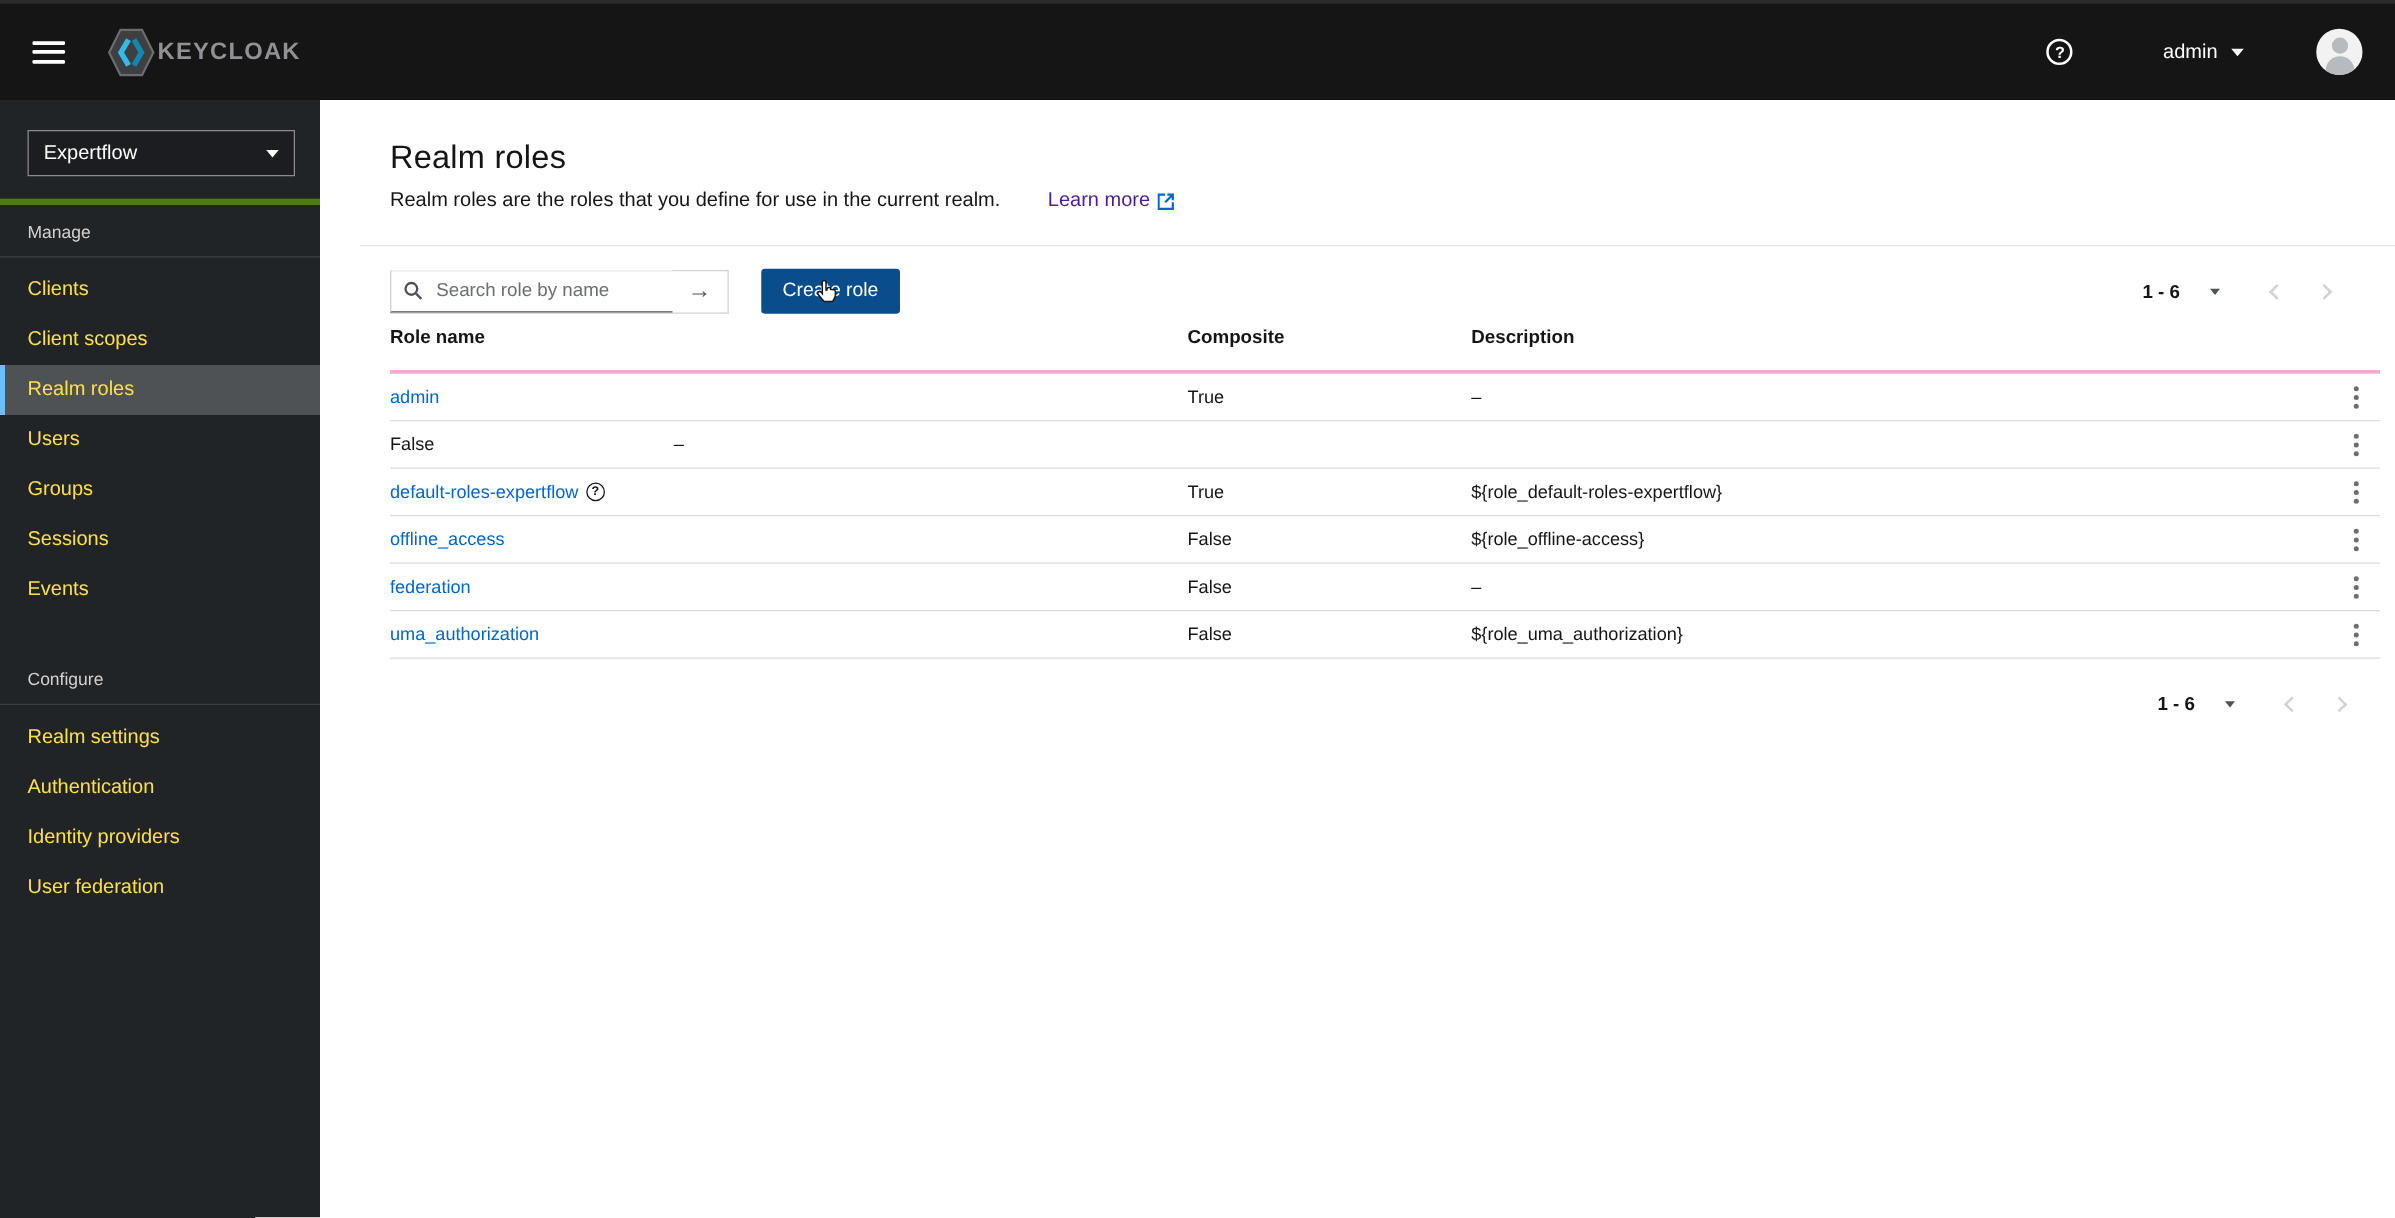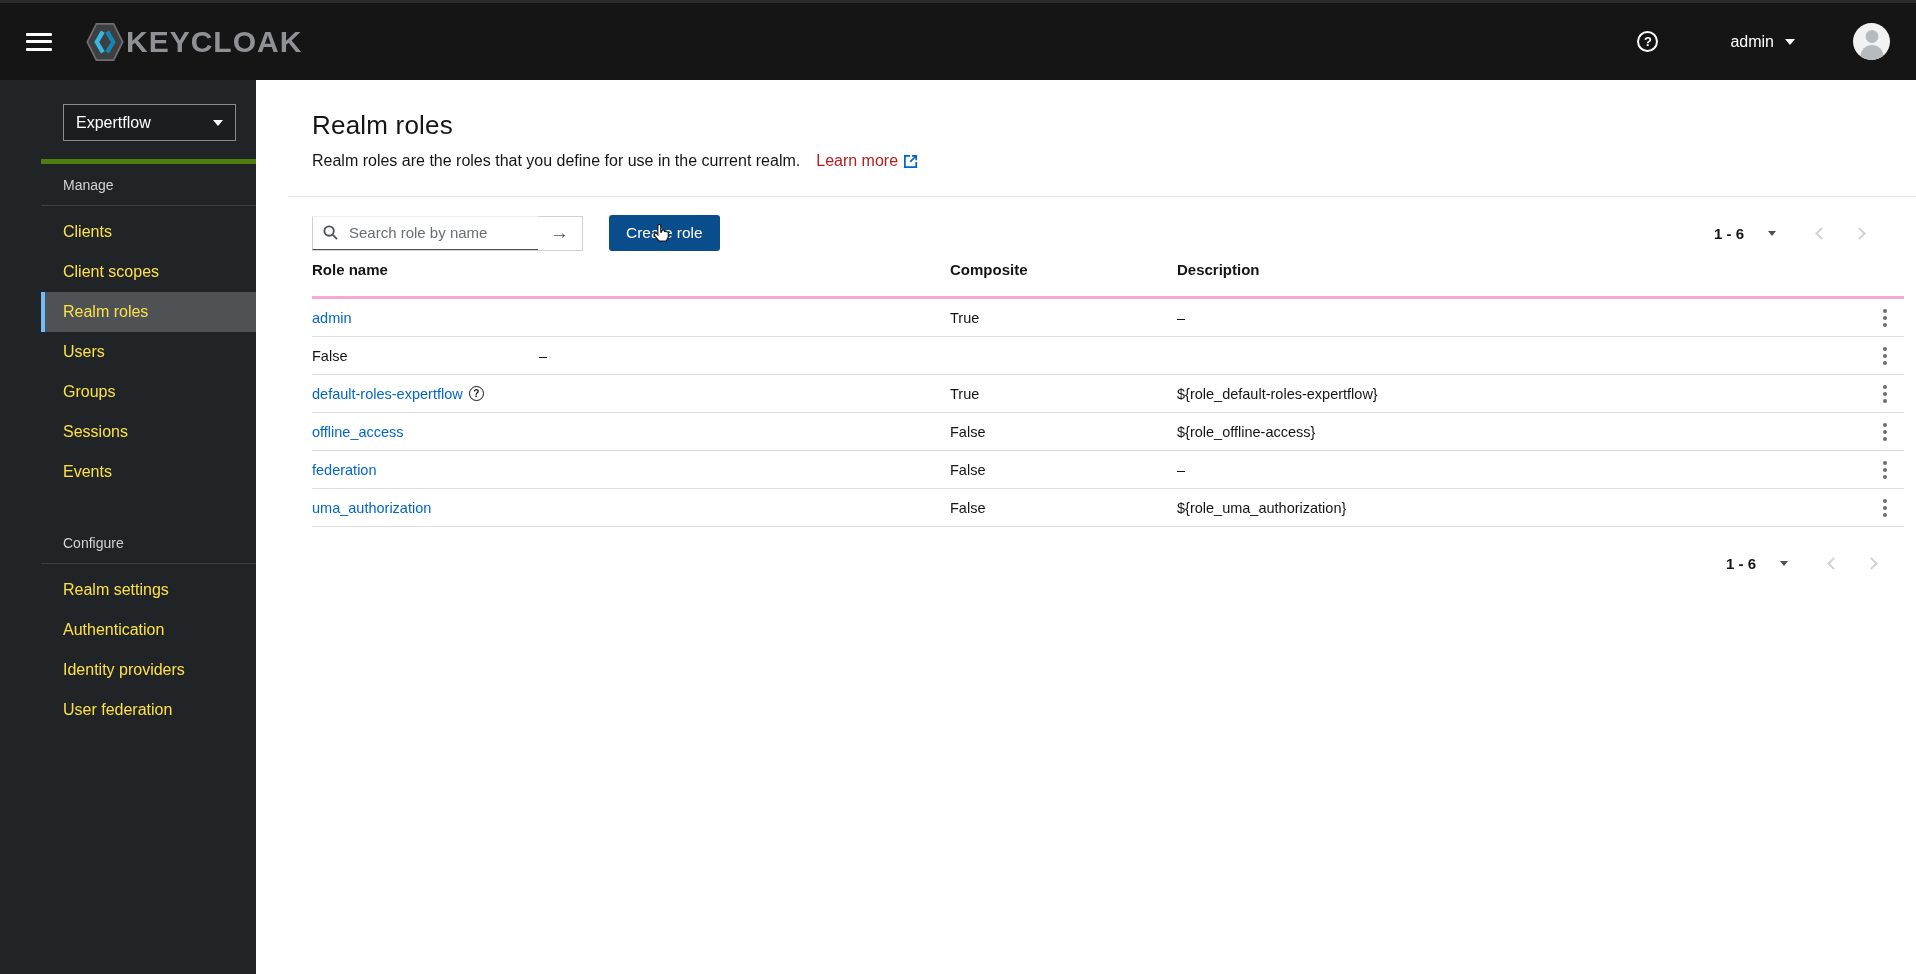--- a/index.html
+++ b/index.html
@@ -11,34 +11,34 @@
 
   
   .masthead {
     position:absolute; top:0; left:0; right:0; height:80px;
     background:#151515; border-top:3px solid #2b2b2b;
     display:flex; align-items:center; padding:0 26px;
   }
   .hamburger { width:26px; display:flex; flex-direction:column; gap:4.5px; cursor:pointer; padding:4px 0; }
   .hamburger span { display:block; height:3px; background:#ffffff; border-radius:1px; }
   .brand { display:flex; align-items:center; margin-left:34px; gap:2px; cursor:pointer; }
-  .brand-text { font-size:30px; font-weight:700; color:#8f9194; letter-spacing:1px; }
+  .brand-text { font-size:19px; font-weight:700; color:#8f9194; letter-spacing:1px; }
   .masthead-right { margin-left:auto; display:flex; align-items:center; }
   .help-circle {
     width:21px; height:21px; border:2px solid #fff; border-radius:50%;
     color:#fff; font-size:13px; font-weight:700; display:flex; align-items:center; justify-content:center; cursor:pointer;
   }
   .user-menu { display:flex; align-items:center; gap:11px; margin-left:72px; color:#fff; font-size:16px; cursor:pointer; }
   .caret-down { width:0; height:0; border-left:5px solid transparent; border-right:5px solid transparent; border-top:6px solid currentColor; }
   .avatar { width:37px; height:37px; border-radius:50%; background:#f2f2f2; position:relative; overflow:hidden; margin-left:58px; cursor:pointer; }
   .avatar .av-head { position:absolute; top:7px; left:50%; transform:translateX(-50%); width:13px; height:13px; border-radius:50%; background:#b8bbbe; }
   .avatar .av-body { position:absolute; top:22px; left:50%; transform:translateX(-50%); width:23px; height:15px; border-radius:12px 12px 0 0; background:#b8bbbe; }
 
   
-  .sidebar { position:absolute; top:80px; left:0; width:256px; bottom:0; background:#212427;padding-left:41px; }
+  .sidebar { position:absolute; top:80px; left:0; width:256px; bottom:0; background:#212427; }
   .realm-select {
     margin:24px 20px 18px 22px; height:37px; border:1px solid #8a8d90; background:#1b1d21;
     color:#fff; font-size:16px; display:flex; align-items:center; justify-content:space-between;
     padding:0 12px; cursor:pointer;
   }
   .realm-select .caret-down { color:#fff; }
   .nav-section-label {
     padding:13px 22px 12px; color:#d2d2d2; font-size:14px;
     border-bottom:1px solid #3c3f42;
   }
@@ -48,22 +48,22 @@
   .nav-item {
     color:#fde047; font-size:16px; padding:10px 20px 10px 18px; cursor:pointer;
     border-left:4px solid transparent; line-height:20px;
   }
   .nav-item.current { background:#4f5255; border-left-color:#73bcf7; }
 
   
   .main { position:absolute; top:80px; left:288px; right:0; bottom:0; background:#fff; }
   .page-header { padding:30px 24px 26px 24px; border-bottom:1px solid #e4e4e4; }
   .page-title { font-size:26px; font-weight:500; color:#151515; margin:0 0 11px 0; letter-spacing:0.2px; }
-  .page-desc-row { display:flex; align-items:center; font-size:16px; color:#151515; }
-  .learn-more { margin-left:16px; color:#b91c1c; text-decoration:none; display:flex; align-items:center; gap:6px; cursor:pointer; }
+  .page-desc-row { display:flex; align-items:center; font-size:16px; color:#151515;gap:22px; }
+  .learn-more { margin-left:16px; color:#4c1d95; text-decoration:none; display:flex; align-items:center; gap:6px; cursor:pointer; }
   .ext-icon svg { display:block; }
 
   
   .toolbar { display:flex; align-items:center; padding:16px 24px 0 24px; height:56px; }
   .search-group { display:flex; height:35px; border:1px solid #d2d2d2; background:#fff; }
   .search-box { display:flex; align-items:center; width:226px; padding:0 10px; gap:9px; border-bottom:1px solid #4f5255; margin:-1px -1px 0 -1px; border-left:1px solid #d2d2d2; border-top:1px solid #f0f0f0;}
   .search-box input { border:none; outline:none; font-size:15px; width:100%; font-family:"Liberation Sans", sans-serif; color:#737373; }
   .search-box input::placeholder { color:#6a6e73; }
   .search-btn { width:45px; display:flex; align-items:center; justify-content:center; cursor:pointer; color:#4f5255; font-size:19px; }
   .create-btn {

